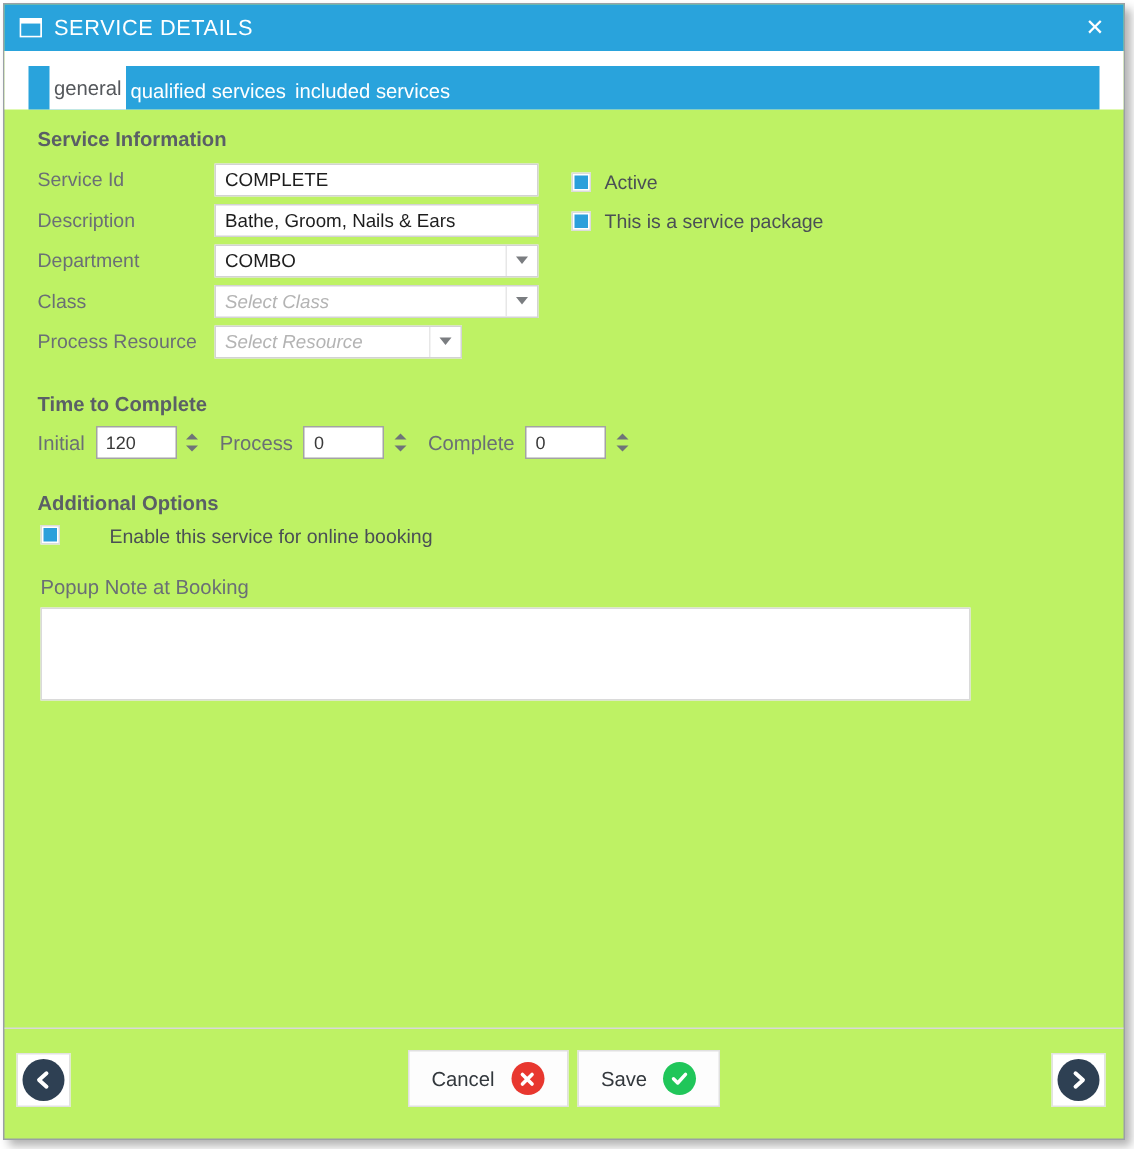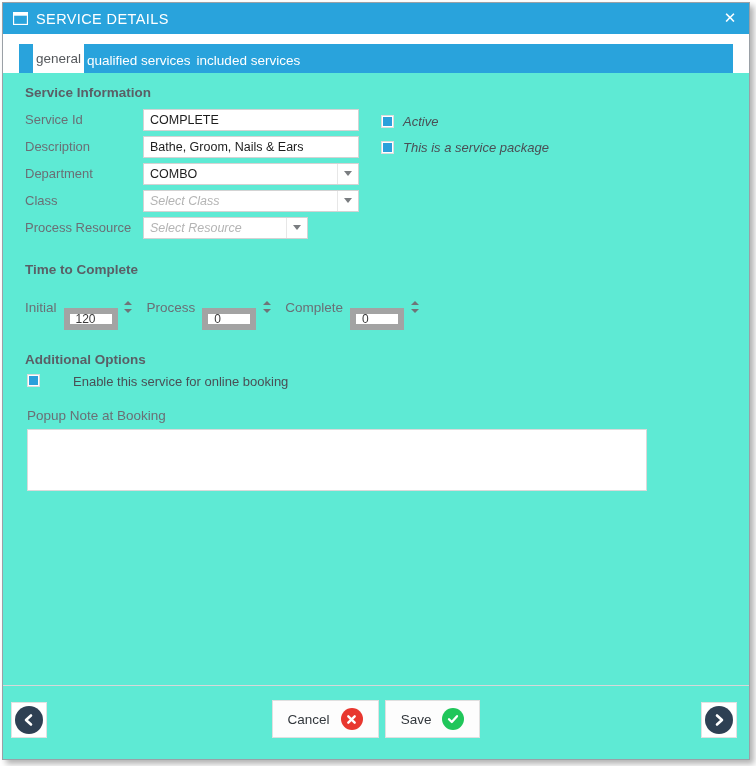--- a/index.html
+++ b/index.html
@@ -13,21 +13,21 @@
     font-family: "Liberation Sans", sans-serif;
     overflow: hidden;
   }
 
   .window {
     position: absolute;
     left: 2px;
     top: 2px;
     width: 748px;
     height: 758px;
-    background: #5eead4;
+    background: #bef264;
     border: 1px solid #9aa0a6;
     box-sizing: border-box;
     box-shadow: 4px 4px 6px rgba(0,0,0,0.30);
   }
 
   
   .titlebar {
     height: 31px;
     background: #29a3dc;
     display: flex;
@@ -169,21 +169,20 @@
     position: absolute;
     left: 378px;
     top: 24px;
   }
   .check-row {
     display: flex;
     align-items: center;
     height: 25px;
     margin-bottom: 1px;
     cursor: pointer;
-    font-style: italic;
   }
   .checkbox {
     width: 13px;
     height: 13px;
     border: 1px solid #dcdcdc;
     background: #ffffff;
     flex: none;
     margin-right: 9px;
     box-sizing: border-box;
     display: flex;
@@ -216,29 +215,28 @@
     white-space: nowrap;
   }
   .spin-wrap {
     display: flex;
     align-items: stretch;
     margin-right: 12px;
   }
   .spin-input {
     width: 54px;
     height: 22px;
-    border: 6px solid #a3a3a3;
+    border: 1px solid #a3a3a3;
     background: #ffffff;
     box-sizing: border-box;
     font-size: 12px;
     color: #3a3a3a;
     display: flex;
     align-items: center;
     padding: 0 6px;
-    margin-top: 24px;
   }
   .spin-btns {
     width: 13px;
     display: flex;
     flex-direction: column;
     justify-content: center;
     align-items: center;
     margin-left: 4px;
     cursor: pointer;
   }

